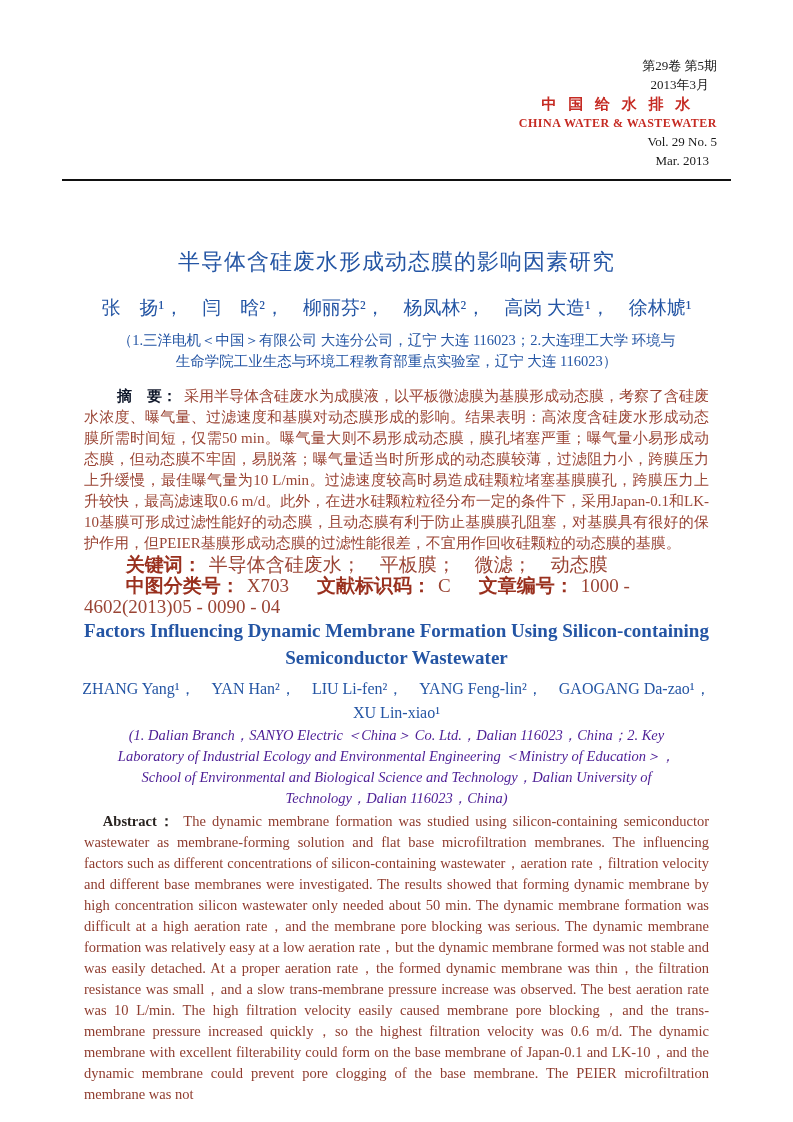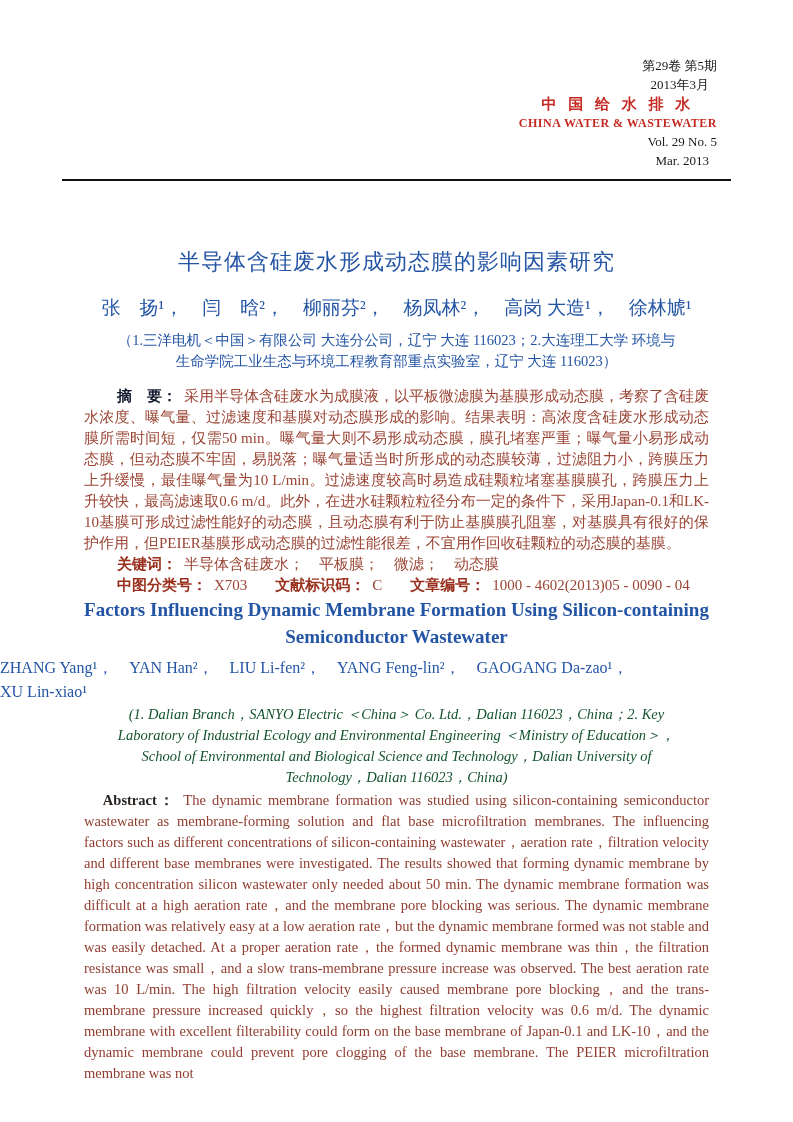--- a/index.html
+++ b/index.html
@@ -72,47 +72,48 @@
     font-size: 15px;
     line-height: 21px;
     text-align: justify;
     text-indent: 2.2em;
     color: #9a4434;
   }
   .label-dark { font-weight: bold; color: #0f172a; margin-right: 7px; }
   .label-maroon { font-weight: bold; color: #99301e; margin-right: 7px; }
   .keywords-line, .clc-line {
     margin: 0 84px;
-    font-size: 15px;
+    font-size: 19px;
     line-height: 21px;
     text-indent: 2.2em;
     color: #9a4434;
   }
   .clc-group { margin-right: 28px; }
   .clc-group:last-child { margin-right: 0; }
   
   .title-en {
     text-align: center;
     font-size: 19px;
     font-weight: bold;
     line-height: 27px;
     color: #2455a4;
   }
   .authors-en {
     margin-top: 6px;
+    text-align: center;
     font-size: 16px;
     line-height: 24px;
     color: #2455a4;
   }
   .affil-en {
     text-align: center;
     font-size: 14.5px;
     font-style: italic;
     line-height: 21px;
-    color: #14532d;
+    color: #4c1d95;
   }
   
   .abstract-en {
     margin: 2px 84px 0 84px;
     font-size: 14.5px;
     line-height: 21px;
     text-align: justify;
     text-indent: 1.3em;
     color: #8f3c2e;
   }

